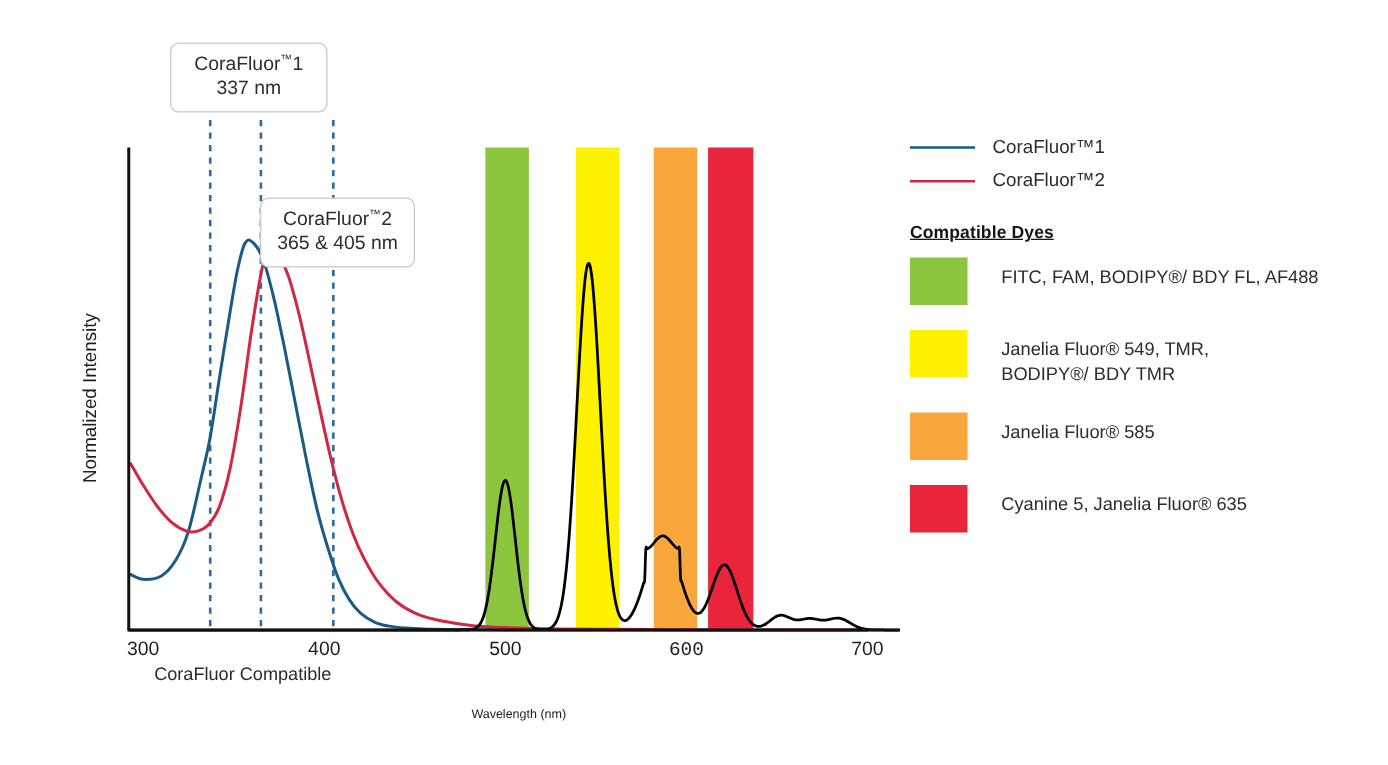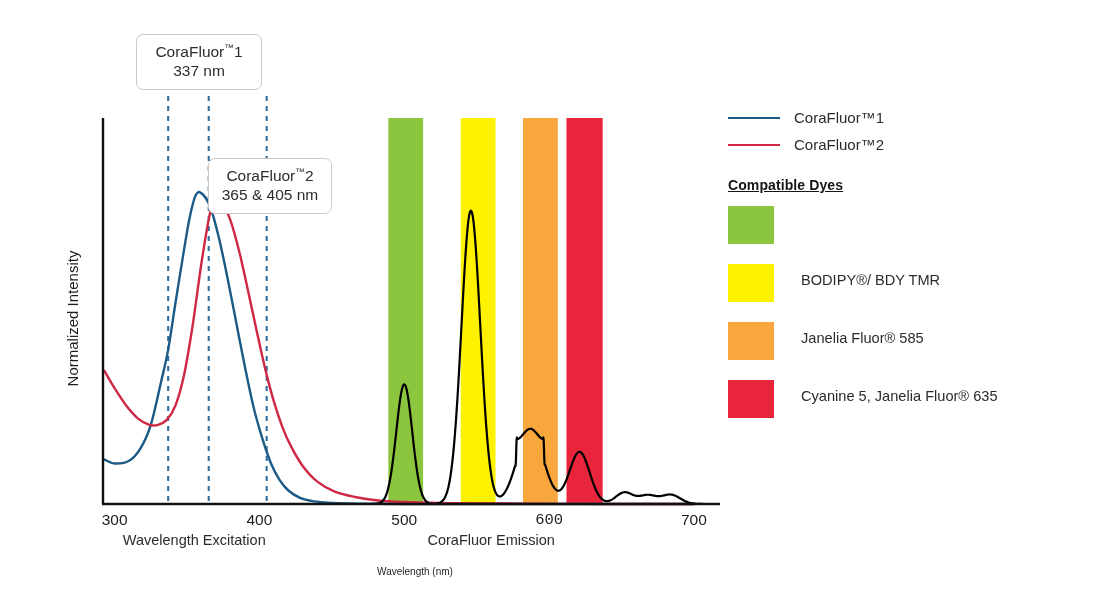--- a/index.html
+++ b/index.html
@@ -110,22 +110,21 @@
   </div>
 
   <div class="callout" id="callout-cf2">
     <span class="ln"><span>CoraFluor</span><span class="tm">™</span><span>2</span></span>
     <span class="ln">365 &amp; 405 nm</span>
   </div>
 
   <div id="yaxis-title">Normalized Intensity</div>
   <div id="xaxis-title">Wavelength (nm)</div>
 
-  <div class="sub-label" id="sub-exc" style="left: 94.2465px; width: 200px; top: 532px;">Wavelength Excitation</div>
-  <div class="sub-label" id="sub-emi" style="left: 391.16px; width: 200px; top: 532px;">CoraFluor Emission</div>
+  <div class="sub-label" id="sub-exc" style="left: 94.2465px; width: 200px; top: 532px;">CoraFluor Compatible</div>
 
   <div id="tick-holder">
       <div class="axis-tick" style="left: 84.5869px; top: 511px;">300</div>
       <div class="axis-tick" style="left: 229.423px; top: 511px;">400</div>
       <div class="axis-tick" style="left: 374.258px; top: 511px;">500</div>
       <div class="axis-tick" style="left: 519.094px; top: 511px; font-family: Liberation Mono, monospace;">600</div>
       <div class="axis-tick" style="left: 663.93px; top: 511px;">700</div>
     </div>
 
   <div id="right-panel">
@@ -136,24 +135,28 @@
         </div>
         <div class="series-row">
           <div class="series-swatch" style="border-top-color: rgb(207, 39, 68);"></div>
           <div class="series-label">CoraFluor™2</div>
         </div>
       </div>
     <div id="dyes-title">Compatible Dyes</div>
     <div class="dye-list" id="dye-list">
         <div class="dye-row">
           <div class="dye-swatch" style="background: rgb(140, 198, 62);"></div>
+          <div class="dye-text">
+            <span class="ln2">FITC, FAM, BODIPY®/ BDY FL, AF488</span>
+          </div>
         </div>
         <div class="dye-row">
           <div class="dye-swatch" style="background: rgb(255, 242, 0);"></div>
           <div class="dye-text">
+            <span class="ln2">Janelia Fluor® 549, TMR,</span>
             <span class="ln2">BODIPY®/ BDY TMR</span>
           </div>
         </div>
         <div class="dye-row">
           <div class="dye-swatch" style="background: rgb(247, 167, 59);"></div>
           <div class="dye-text">
             <span class="ln2">Janelia Fluor® 585</span>
           </div>
         </div>
         <div class="dye-row">

